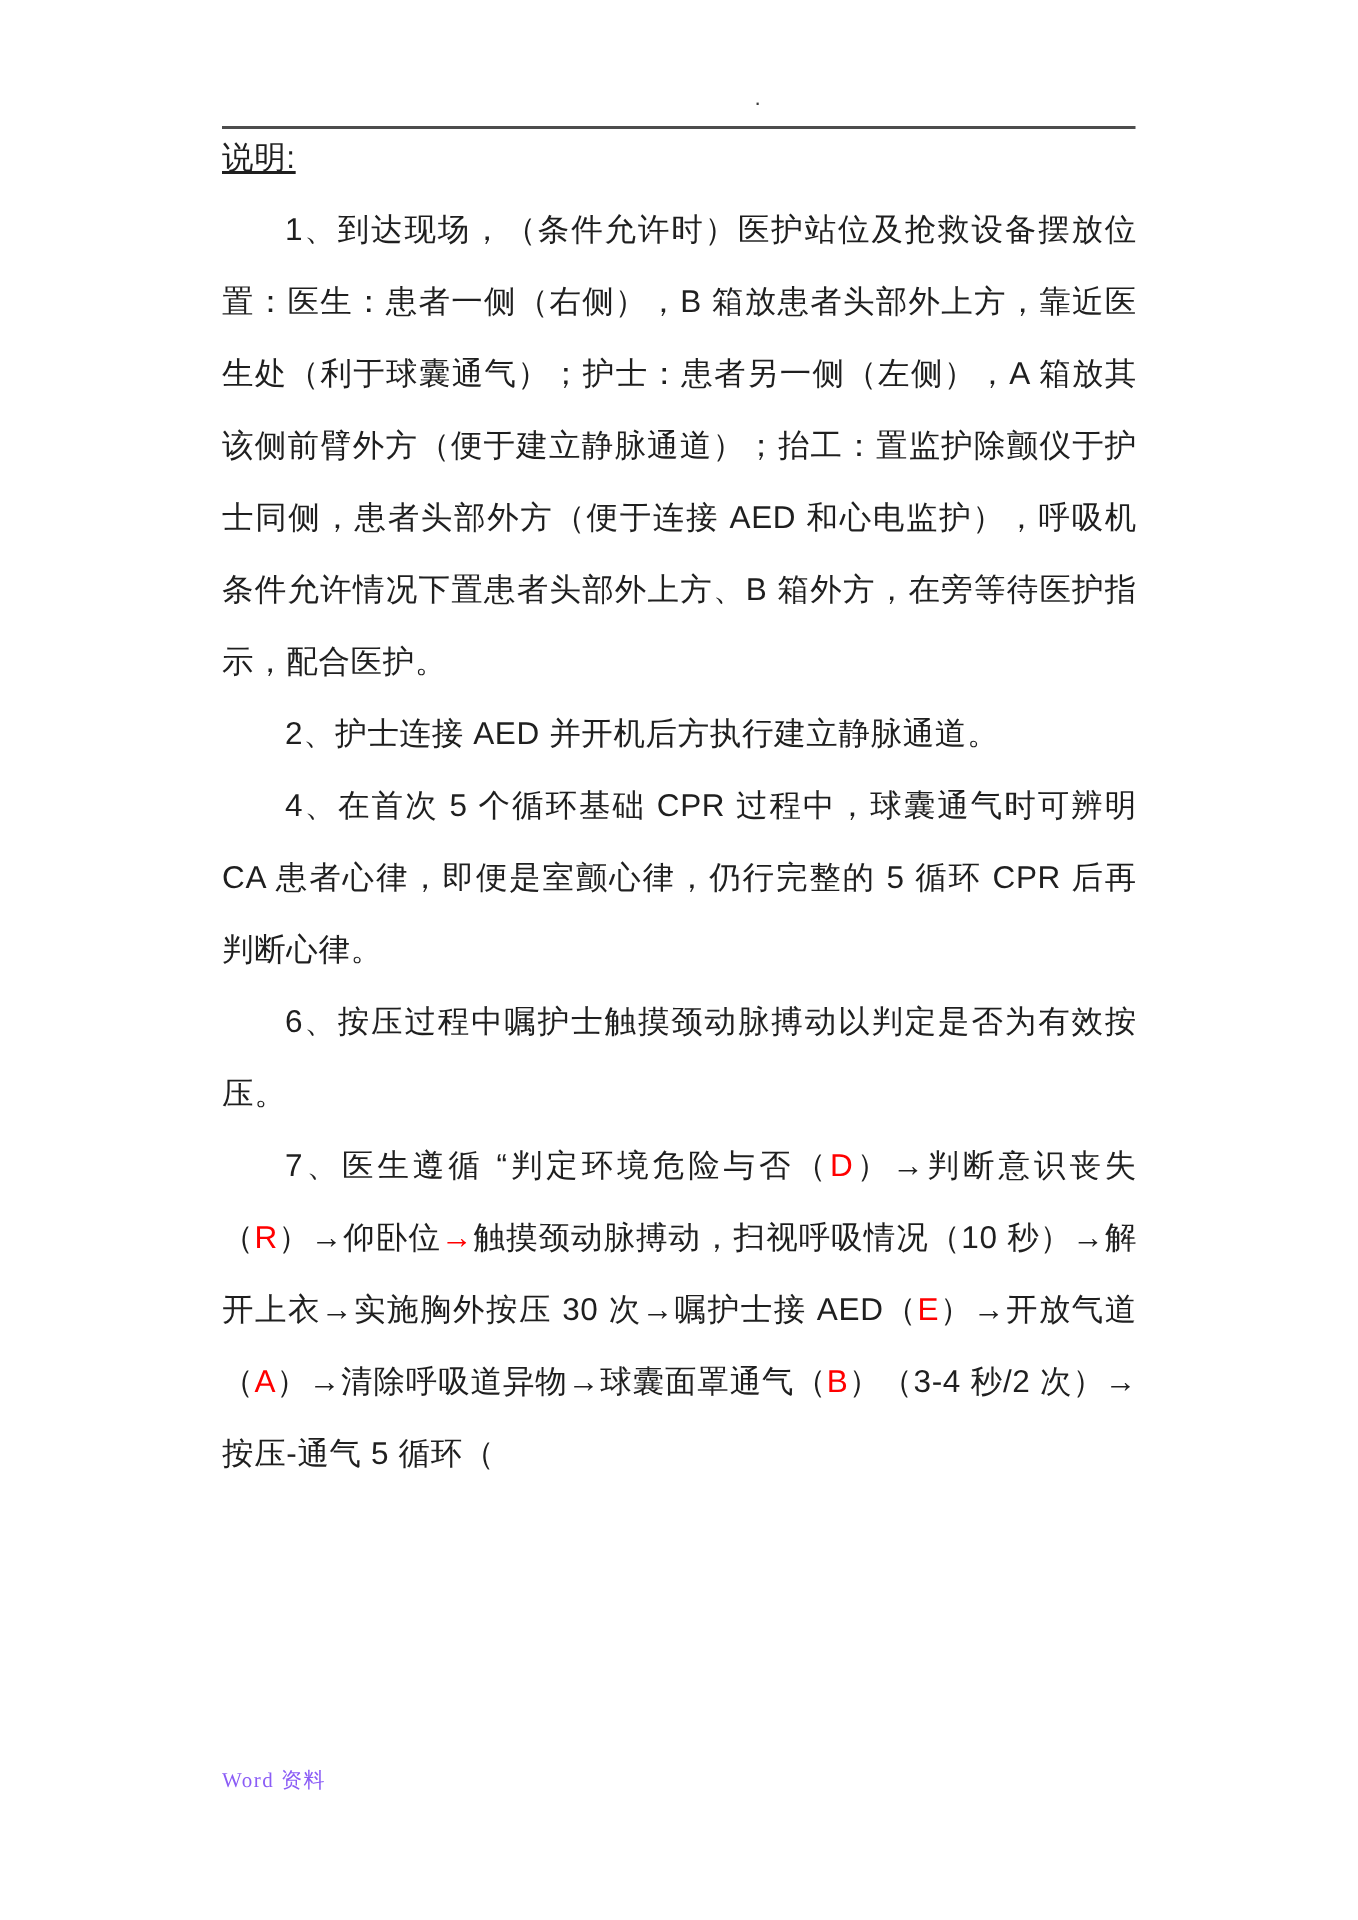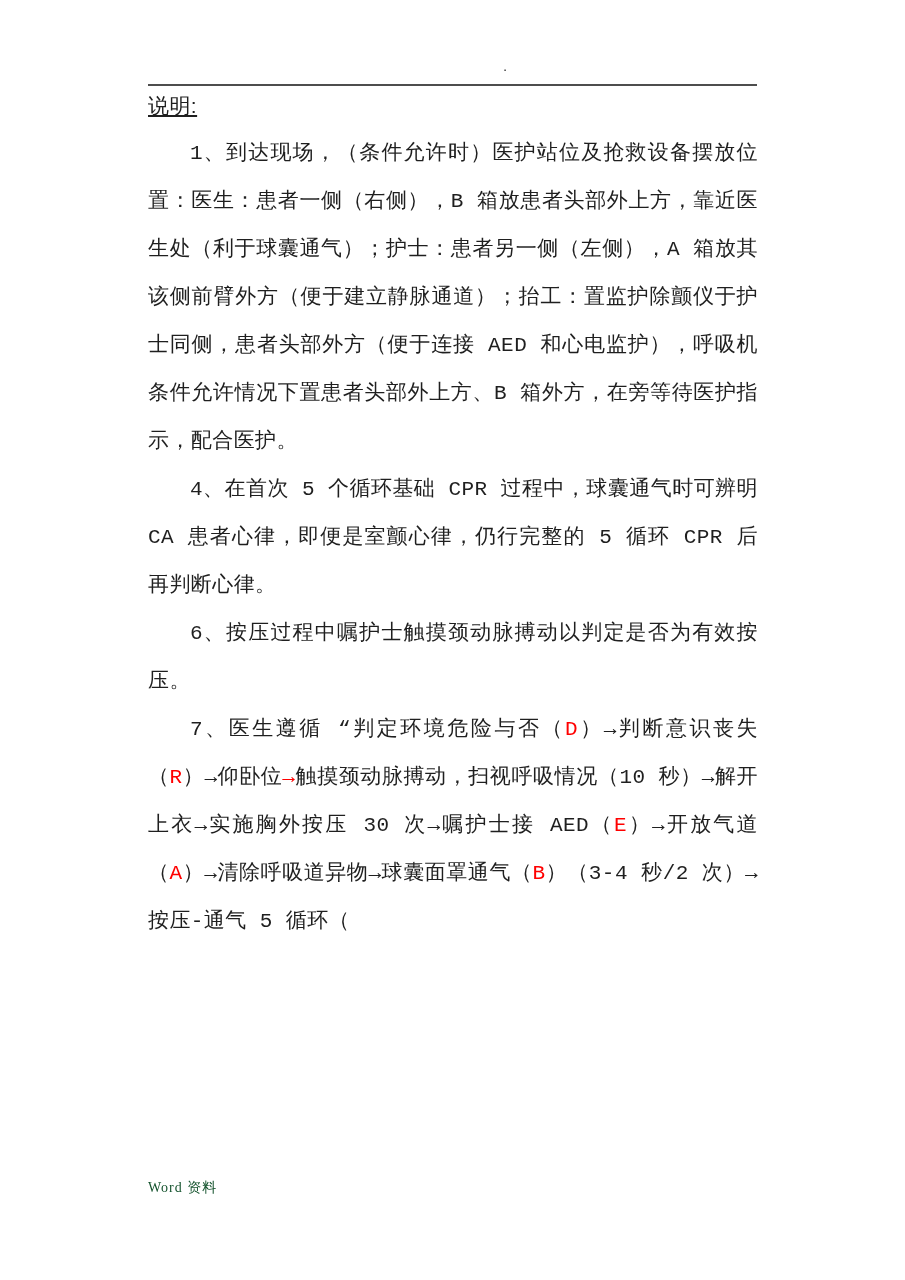--- a/index.html
+++ b/index.html
@@ -45,45 +45,45 @@
   .heading {
     margin: 0;
     font-size: 21px;
     font-weight: normal;
     text-align: left;
     text-decoration: underline;
   }
   .para {
     margin: 0;
     text-indent: 2em;
-    font-family: Liberation Mono, monospace;
   }
   .red {
     color: var(--accent-red, #ff0000);
   }
   .footer {
     position: absolute;
     left: 148px;
     top: 1178px;
     font-family: "Liberation Serif", "DejaVu Serif", serif;
     font-size: 14px;
     line-height: 20px;
-    color: #14532d;
+    color: #8b5cf6;
     letter-spacing: 1px;
   }
 </style>
 </head>
 <body>
 
 <div class="page">
   <span class="header-mark">.</span>
   <div class="header-rule"></div>
   <div class="content">
     <p class="heading">说明:</p>
     <div>
         <p class="para"><span>1、到达现场，（条件允许时）医护站位及抢救设备摆放位置：医生：患者一侧（右侧），B 箱放患者头部外上方，靠近医生处（利于球囊通气）；护士：患者另一侧（左侧），A 箱放其该侧前臂外方（便于建立静脉通道）；抬工：置监护除颤仪于护士同侧，患者头部外方（便于连接 AED 和心电监护），呼吸机条件允许情况下置患者头部外上方、B 箱外方，在旁等待医护指示，配合医护。</span></p>
+        <p class="para"><span>2、护士连接 AED 并开机后方执行建立静脉通道。</span></p>
         <p class="para"><span>4、在首次 5 个循环基础 CPR 过程中，球囊通气时可辨明 CA 患者心律，即便是室颤心律，仍行完整的 5 循环 CPR 后再判断心律。</span></p>
         <p class="para"><span>6、按压过程中嘱护士触摸颈动脉搏动以判定是否为有效按压。</span></p>
         <p class="para"><span>7、医生遵循 “判定环境危险与否（</span><span class="red">D</span><span>）→判断意识丧失（</span><span class="red">R</span><span>）→仰卧位</span><span class="red">→</span><span>触摸颈动脉搏动，扫视呼吸情况（10 秒）→解开上衣→实施胸外按压 30 次→嘱护士接 AED（</span><span class="red">E</span><span>）→开放气道（</span><span class="red">A</span><span>）→清除呼吸道异物→球囊面罩通气（</span><span class="red">B</span><span>）（3-4 秒/2 次）→按压-通气 5 循环（</span></p>
       </div>
   </div>
   <div class="footer">Word 资料</div>
 </div>
 
 </body></html>

